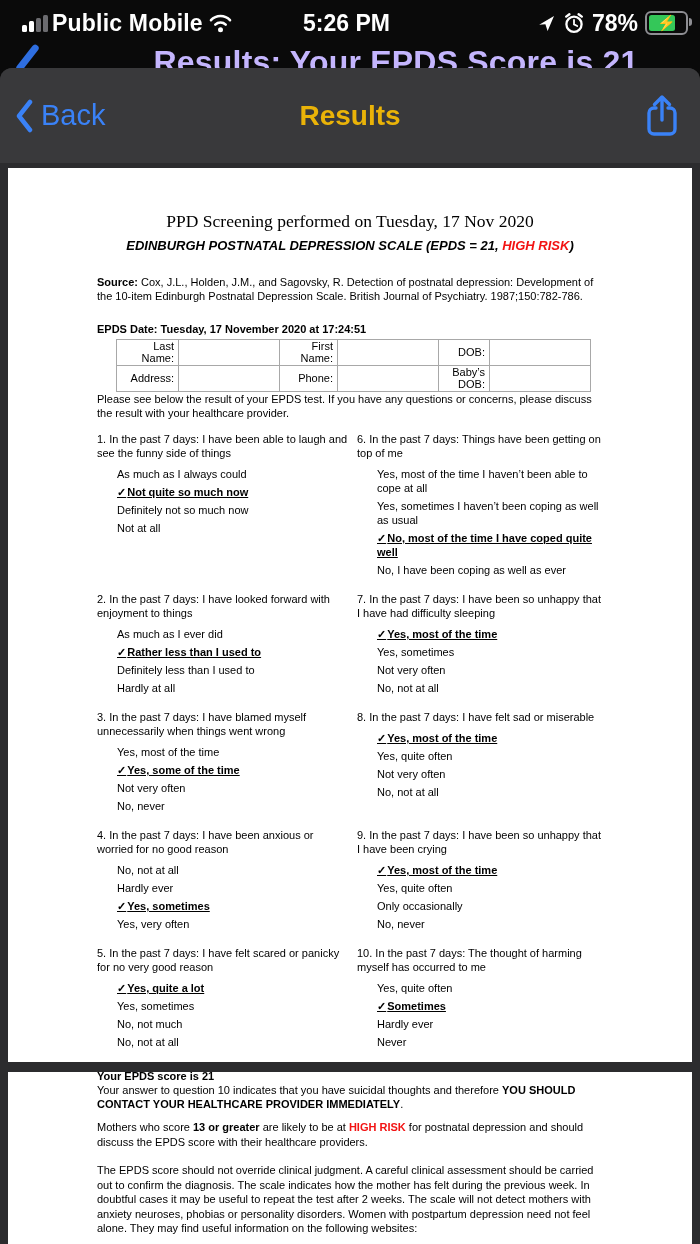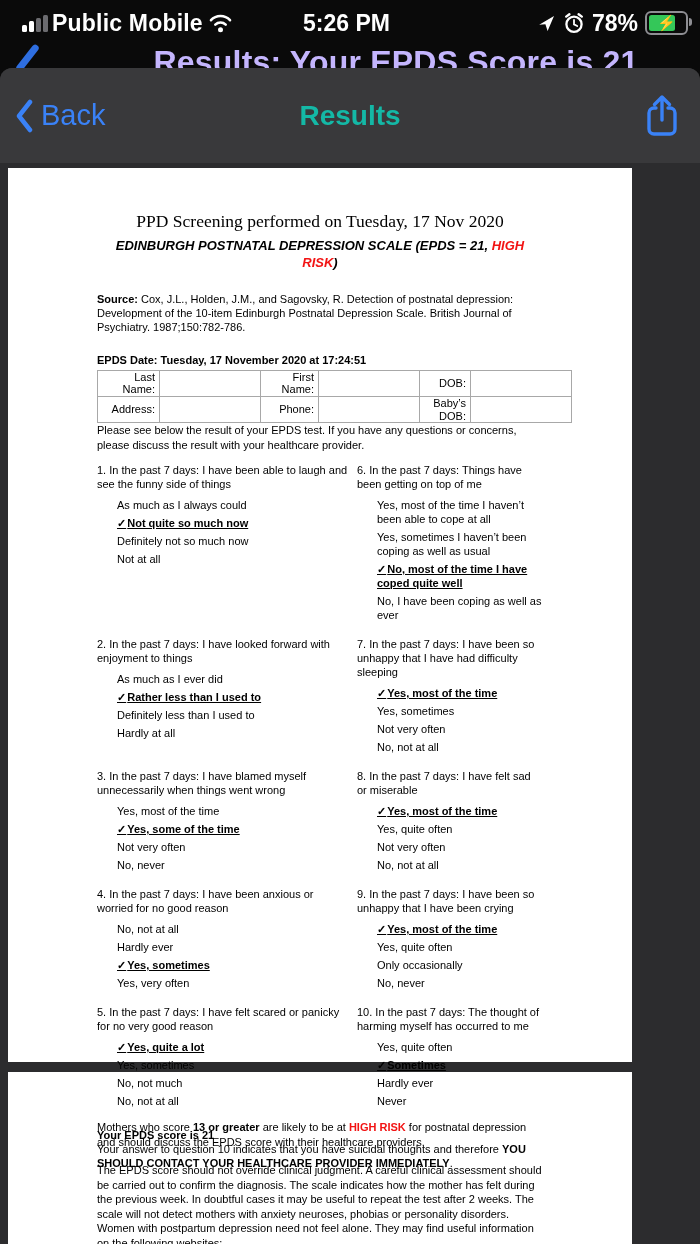--- a/index.html
+++ b/index.html
@@ -45,38 +45,38 @@
     background:#2c2c2e;border-radius:12px 12px 0 0;overflow:hidden;
   }
   .navbar{
     position:relative;height:95px;background:#39393b;
     display:flex;align-items:center;
   }
   .back-btn{display:flex;align-items:center;margin-left:14px;cursor:pointer;}
   .back-label{color:#3A82F7;font-size:29px;margin-left:7px;}
   .nav-title{
     position:absolute;left:0;right:0;text-align:center;
-    color:#14b8a6;font-size:28px;font-weight:700;pointer-events:none;
+    color:#eab308;font-size:28px;font-weight:700;pointer-events:none;
   }
   .share-btn{position:absolute;right:20px;top:50%;transform:translateY(-50%);cursor:pointer;}
   
   .pages{position:absolute;top:95px;left:0;right:0;bottom:0;overflow:hidden;}
-  .page{background:#fff;margin:5px 8px 0;width:624px;box-sizing:border-box;}
+  .page{background:#fff;margin:5px 8px 0;width:684px;box-sizing:border-box;}
   .page-1{height:894px;}
   .page-2{height:260px;margin-top:10px;}
   .doc{padding:0 89px;color:#000;font-size:11px;line-height:1.3;}
   .page-1 .doc{padding-top:42px;}
   .page-2 .doc{padding-top:48px;}
   .rpt-title{font-family:"Liberation Serif",serif;font-size:17.5px;font-weight:400;text-align:center;margin:0;}
   .rpt-subtitle{font-size:13px;font-weight:700;text-align:center;margin-top:5px;font-style:italic;}
   .risk-red{color:#F21313;}
   .source{margin-top:20px;}
   .b{font-weight:700;}
   .epds-date{margin-top:19px;font-weight:700;margin-bottom:2px;}
-  table.patient{border-collapse:collapse;width:474px;table-layout:fixed;font-size:11px;}
+  table.patient{border-collapse:collapse;width:474px;table-layout:fixed;font-size:11px;margin-left:19px;}
   table.patient td{border:1px solid #a8a8a8;padding:0 4px;height:16px;line-height:1.15;}
   table.patient td.label{text-align:right;}
   .intro{}
   .qgrid{margin-top:11px;display:grid;grid-template-columns:252px 1fr;column-gap:8px;row-gap:15px;}
   .q-text{line-height:14px;margin-bottom:7px;}
   .option{margin:4px 0 0 20px;line-height:14px;}
   .option.checked{font-weight:700;text-decoration:underline;}
   .option .check{margin-right:1px;}
   .score{margin-top:20px;}
   .score-head{font-weight:700;}

